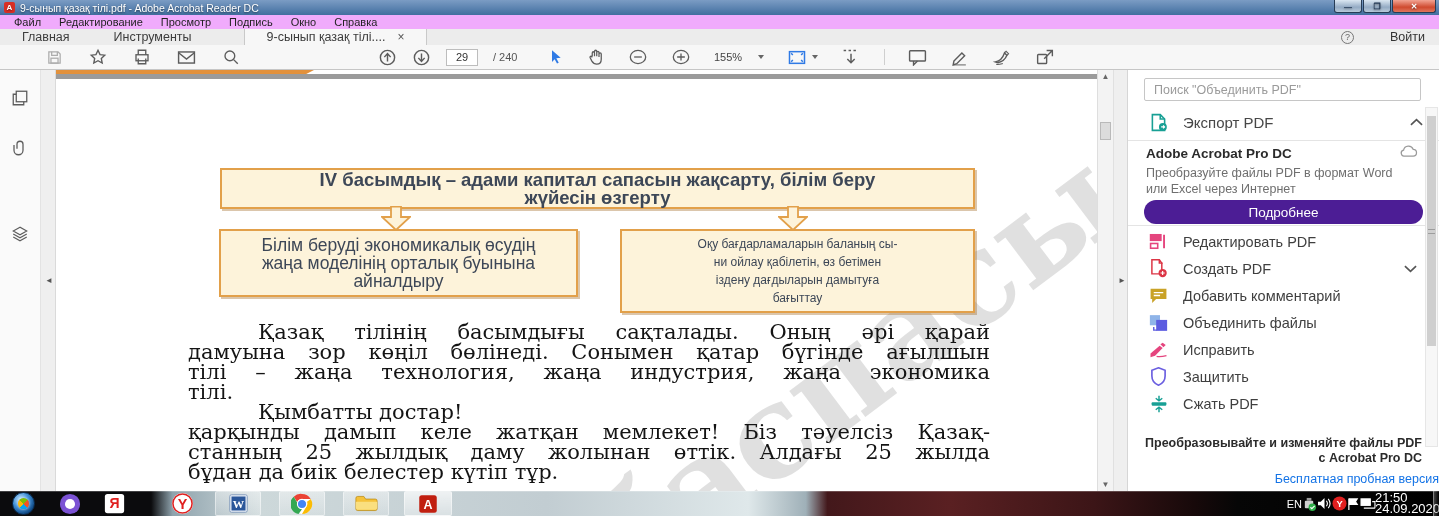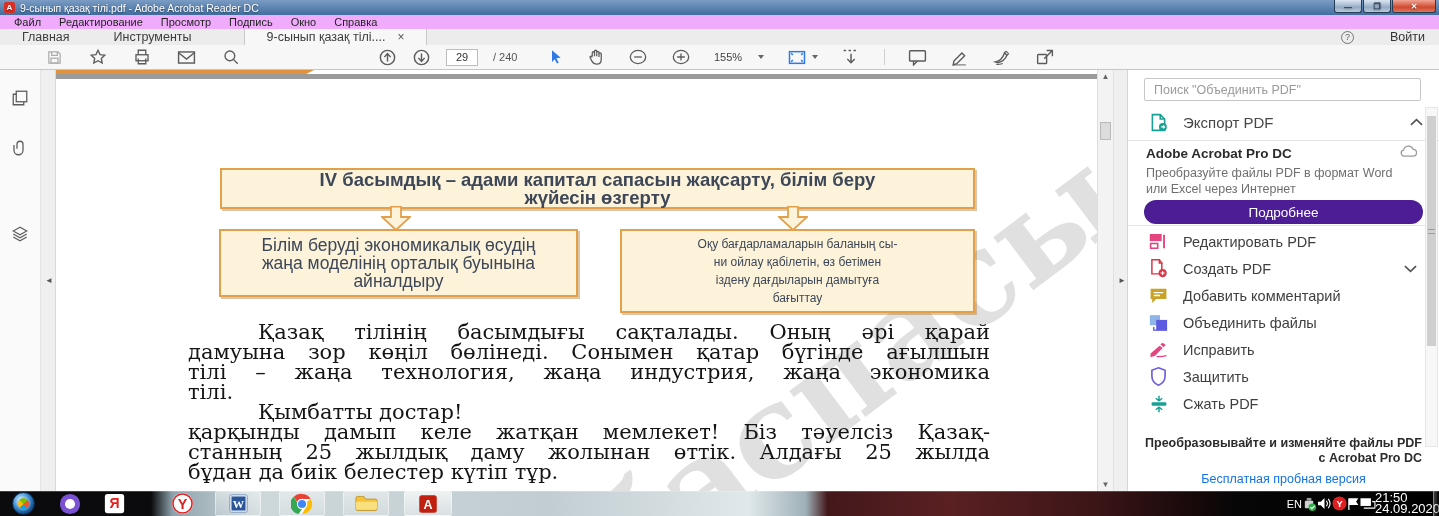--- a/index.html
+++ b/index.html
@@ -69,21 +69,21 @@
 .pdiv{position:absolute;left:0;width:100%;height:1px;background:#e4e4e4}
 .acro-title{position:absolute;left:18px;top:76px;font-weight:bold;font-size:13.5px;color:#2b2b2b}
 .cloud{position:absolute;right:20px;top:74px}
 .acro-text{position:absolute;left:18px;top:95px;width:262px;font-size:12.5px;color:#6f6f6f;line-height:16px}
 .details-btn{position:absolute;left:16px;top:130px;width:279px;height:24px;border-radius:12px;background:#4c1d95;color:#fff;font-size:13.5px;display:flex;align-items:center;justify-content:center;border:none}
 .tools{position:absolute;left:0;top:158px;width:100%}
 .trow{height:27px;display:flex;align-items:center;padding:0 22px 0 21px}
 .trow .ticon{width:19px;height:19px;display:flex;align-items:center;justify-content:center}
 .trow .tlabel{font-size:14.5px;color:#3f3f3f;margin-left:15px;flex:1}
 .footer-title{position:absolute;left:10px;top:366px;width:284px;text-align:right;font-weight:bold;font-size:12.5px;color:#2b2b2b;line-height:15px}
-.footer-link{position:absolute;left:0;top:402px;width:100%;text-align:center;font-size:12.5px;color:#1373e6}
+.footer-link{position:absolute;left:0;top:402px;width:100%;text-align:right;font-size:12.5px;color:#1373e6}
 .pscroll{position:absolute;left:297px;top:37px;width:13px;height:340px;background:#f7f7f7;border:1px solid #e6e6e6}
 .pthumb{position:absolute;left:1px;top:8px;width:9px;height:230px;background:#cfcfcf;display:flex;align-items:center;justify-content:center}
 .grip{width:7px;height:5px;border-top:1px solid #9d9d9d;border-bottom:1px solid #9d9d9d}
 
 .taskbar{position:absolute;left:0;top:491px;width:100%;height:25px;background:linear-gradient(90deg,#0b0b0d 0%,#0b0b0d 10.5%,#8fa3ad 12%,#cdd8da 18%,#c2cdd2 38%,#dfe8ea 52%,#9fb0b8 56%,#43181b 57.5%,#5a2022 66%,#3c1517 76%,#17090a 83%,#060606 86%,#000 100%);box-shadow:inset 0 1px 0 rgba(255,255,255,.22)}
 .tk{position:absolute;top:0;height:25px;display:flex;align-items:center;justify-content:center}
 .tkbtn{border:1px solid rgba(255,255,255,.45);border-radius:2px;background:linear-gradient(rgba(255,255,255,.45),rgba(255,255,255,.18))}
 .orb{width:23px;height:23px;border-radius:50%;background:radial-gradient(circle at 35% 30%,#bfe3ff 0%,#3f8fd6 40%,#114b86 75%,#0a3b6e 100%);border:1px solid #0a2c50;display:flex;align-items:center;justify-content:center}
 .flag{width:11px;height:11px;border-radius:50%;background:conic-gradient(#f35325 0 25%,#05a6f0 0 50%,#ffba08 0 75%,#81bc06 0 100%);transform:rotate(45deg);box-shadow:0 0 3px rgba(255,255,255,.8)}
 .tray{position:absolute;right:63px;top:0;height:25px;display:flex;align-items:center;color:#fff;font-size:11px}

